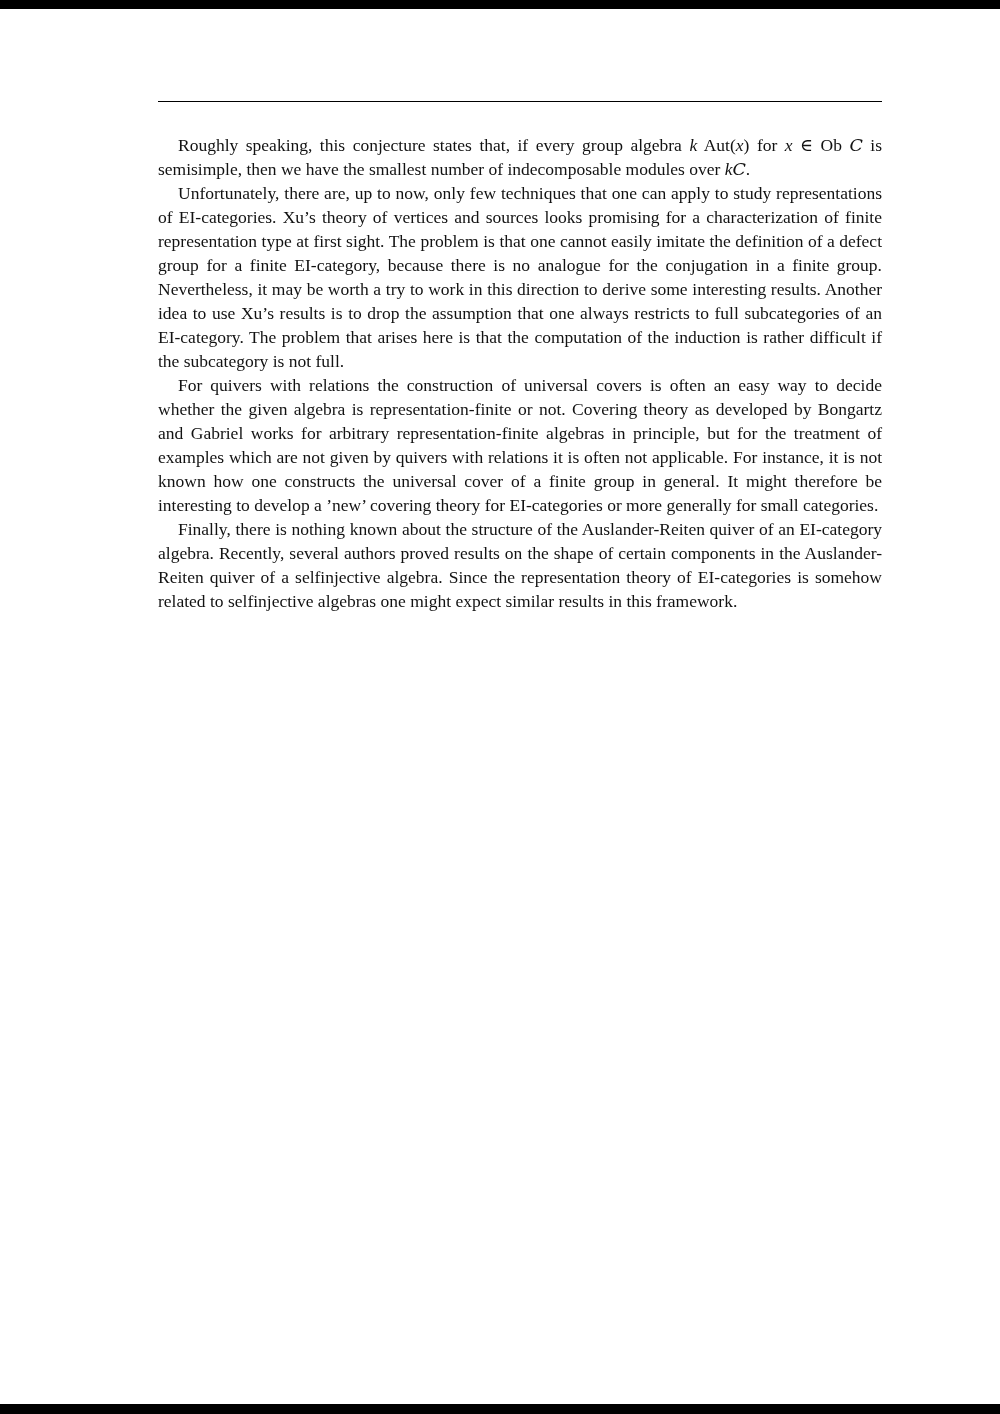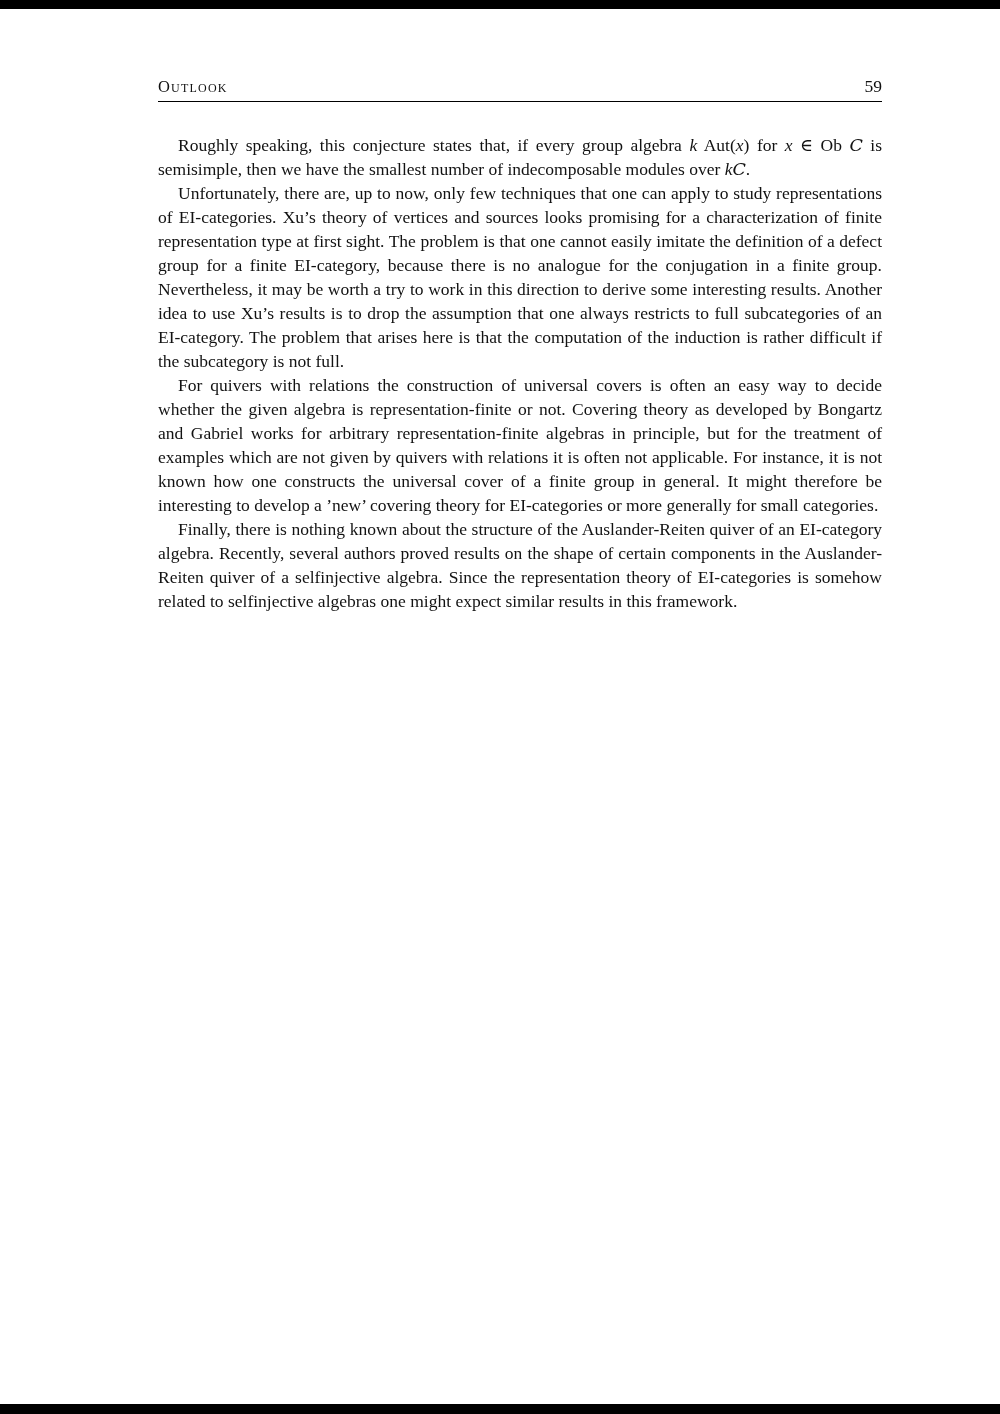--- a/index.html
+++ b/index.html
@@ -79,24 +79,20 @@
     font-style: italic;
     font-family: "DejaVu Serif", serif;
   }
 </style>
 </head>
 <body>
 
 <div class="sheet">
   <div class="scan-bar top"></div>
 
-  <header class="running-head">
-    <span class="head-left">Outlook</span>
-    <span class="head-right">59</span>
-  </header>
 
   <hr class="head-rule">
 
   <main class="body-text">
       <p class="para"><span class="roman">Roughly speaking, this conjecture states that, if every group algebra </span><span class="math-italic">k</span><span class="roman"> Aut(</span><span class="math-italic">x</span><span class="roman">) for </span><span class="math-italic">x</span><span class="roman"> ∈ Ob </span><span class="math-script">C</span><span class="roman"> is semisimple, then we have the smallest number of indecomposable modules over </span><span class="math-italic">k</span><span class="math-script">C</span><span class="roman">.</span></p>
       <p class="para"><span class="roman">Unfortunately, there are, up to now, only few techniques that one can apply to study representations of EI-categories. Xu’s theory of vertices and sources looks promising for a characterization of finite representation type at first sight. The problem is that one cannot easily imitate the definition of a defect group for a finite EI-category, because there is no analogue for the conjugation in a finite group. Nevertheless, it may be worth a try to work in this direction to derive some interesting results. Another idea to use Xu’s results is to drop the assumption that one always restricts to full subcategories of an EI-category. The problem that arises here is that the computation of the induction is rather difficult if the subcategory is not full.</span></p>
       <p class="para"><span class="roman">For quivers with relations the construction of universal covers is often an easy way to decide whether the given algebra is representation-finite or not. Covering theory as developed by Bongartz and Gabriel works for arbitrary representation-finite algebras in principle, but for the treatment of examples which are not given by quivers with relations it is often not applicable. For instance, it is not known how one constructs the universal cover of a finite group in general. It might therefore be interesting to develop a ’new’ covering theory for EI-categories or more generally for small categories.</span></p>
       <p class="para"><span class="roman">Finally, there is nothing known about the structure of the Auslander-Reiten quiver of an EI-category algebra. Recently, several authors proved results on the shape of certain components in the Auslander-Reiten quiver of a selfinjective algebra. Since the representation theory of EI-categories is somehow related to selfinjective algebras one might expect similar results in this framework.</span></p>
     </main>
 

